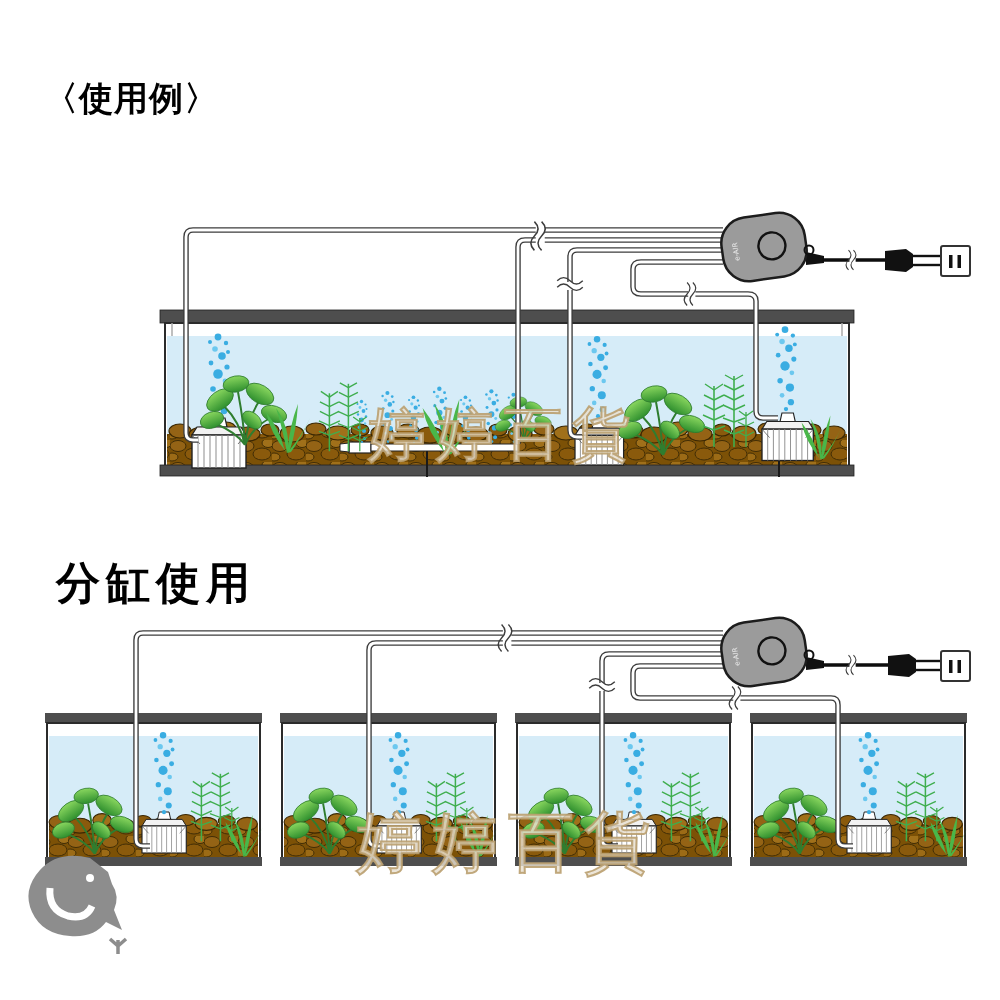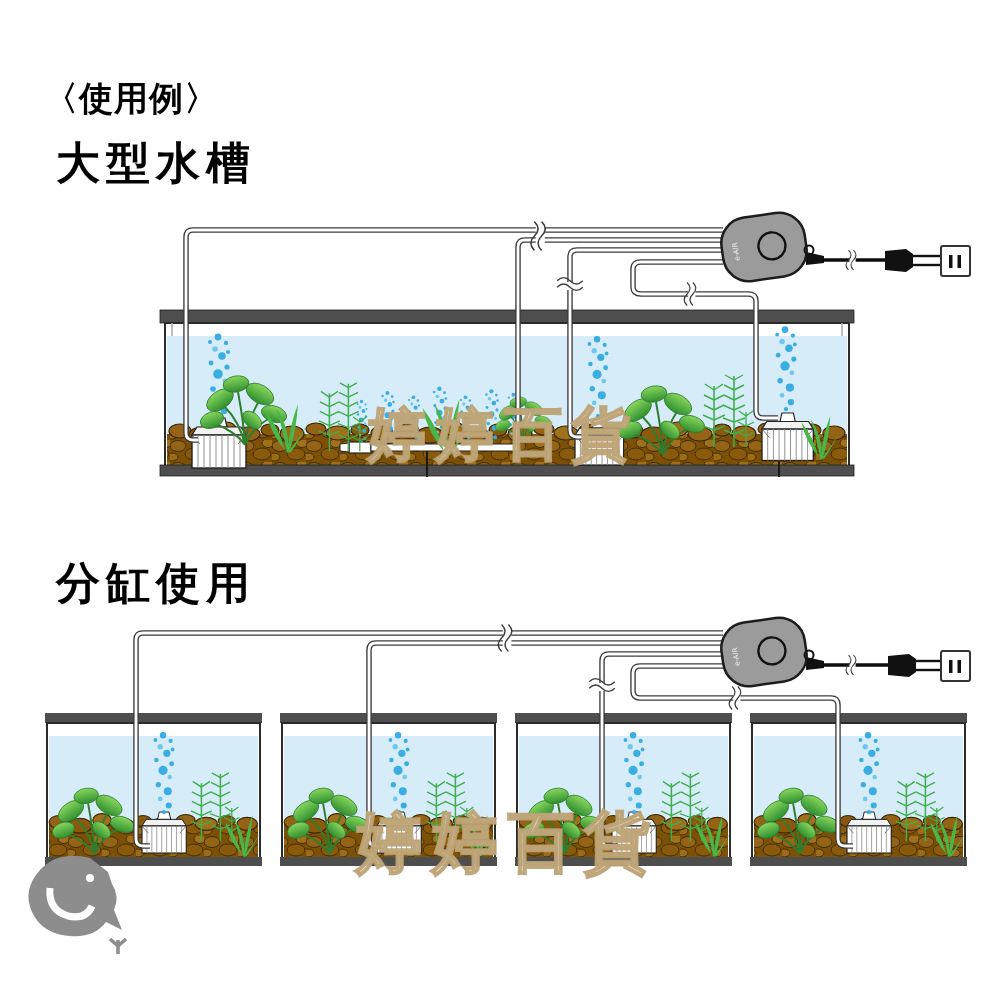--- a/index.html
+++ b/index.html
@@ -4,35 +4,34 @@
 <style>
   html,body{margin:0;padding:0;background:#fff;}
   .stage{position:relative;width:1000px;height:1000px;background:#fff;overflow:hidden;
          font-family:"Liberation Sans","DejaVu Sans",sans-serif;}
   .stage svg{position:absolute;left:0;top:0;}
   .title{position:absolute;color:#000;white-space:nowrap;z-index:5;}
   .title-bracket{left:44px;top:76px;font-size:34px;font-weight:900;letter-spacing:1px;}
   .title-serif{font-family:"Liberation Serif","DejaVu Serif",serif;font-weight:700;font-size:44px;letter-spacing:6px;}
   .title-large{left:56px;top:134px;}
   .title-split{left:56px;top:554px;text-align:right;}
-  .wm{position:absolute;z-index:6;font-weight:700;white-space:nowrap;
+  .wm{position:absolute;z-index:6;font-weight:400;white-space:nowrap;
       font-family:"Liberation Serif","DejaVu Serif",serif;
       color:rgba(255,255,255,0.55);
       -webkit-text-stroke:2px rgba(186,160,112,0.9);
       text-shadow:0 0 1px rgba(186,160,112,0.6);}
   .wm1{left:368px;top:396px;font-size:58px;letter-spacing:10px;}
   .wm2{left:356px;top:798px;font-size:66px;letter-spacing:10px;}
 </style>
 </head>
 <body>
 
 <div class="stage">
 
   <div class="title title-bracket">〈使用例〉</div>
-  <div class="title title-serif title-large">大型水槽</div>
   <div class="title title-serif title-split">分缸使用</div>
 
   <svg width="1000" height="1000" viewBox="0 0 1000 1000">
     <defs>
       <linearGradient id="leafgrad" x1="0" y1="0" x2="0" y2="1">
         <stop offset="0" stop-color="#8ad75f"></stop>
           <stop offset="1" stop-color="#2e8f2e"></stop>
       </linearGradient>
       <pattern id="rocks" width="34" height="22" patternUnits="userSpaceOnUse">
         <rect width="34" height="22" fill="#7c5106"></rect>

